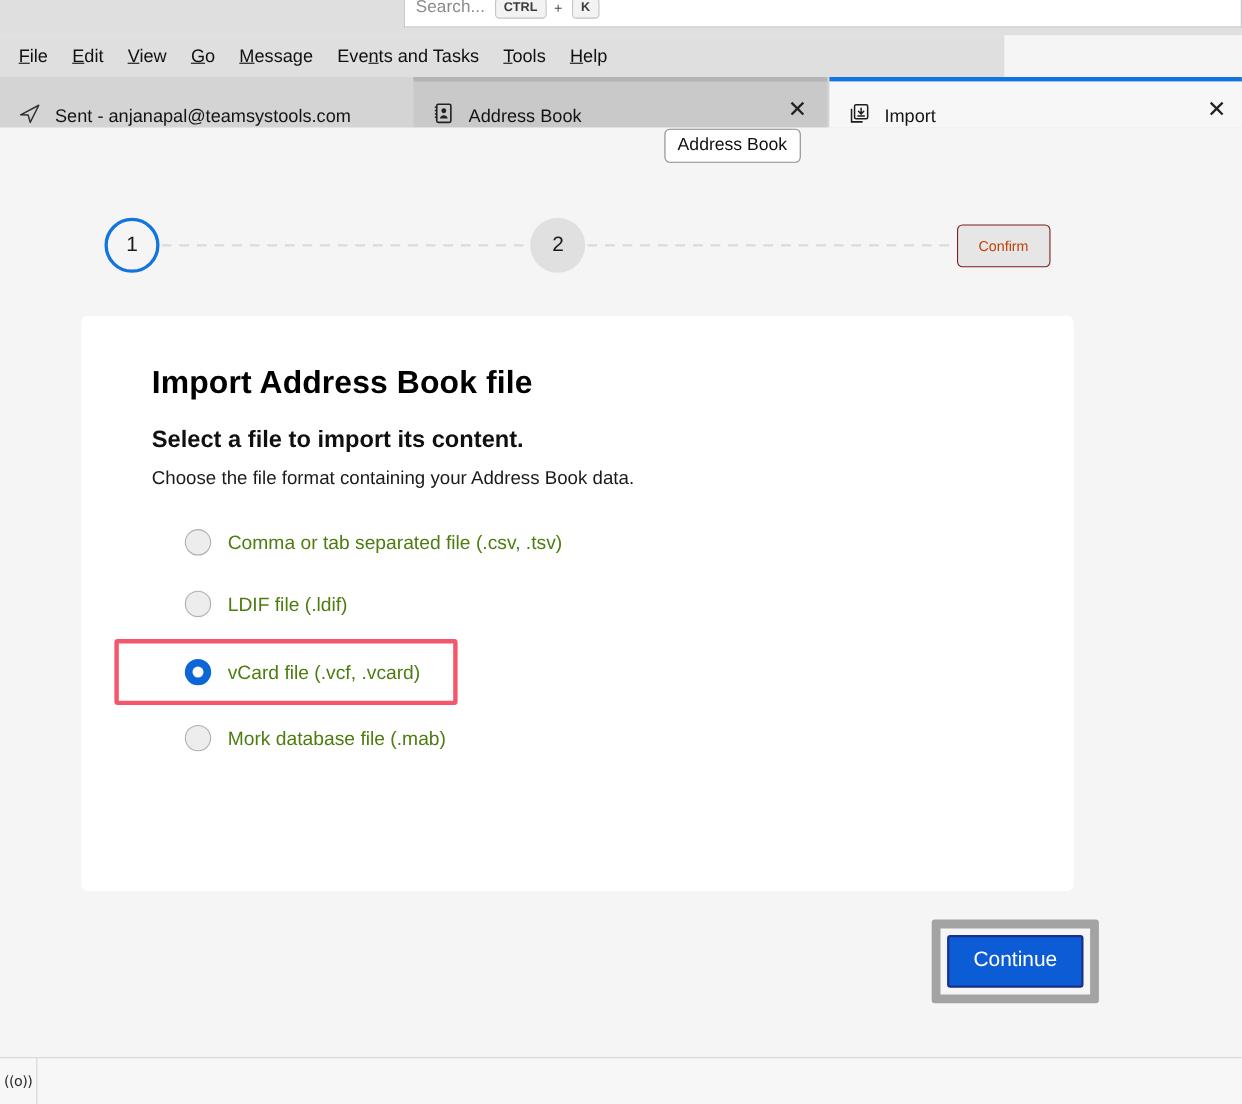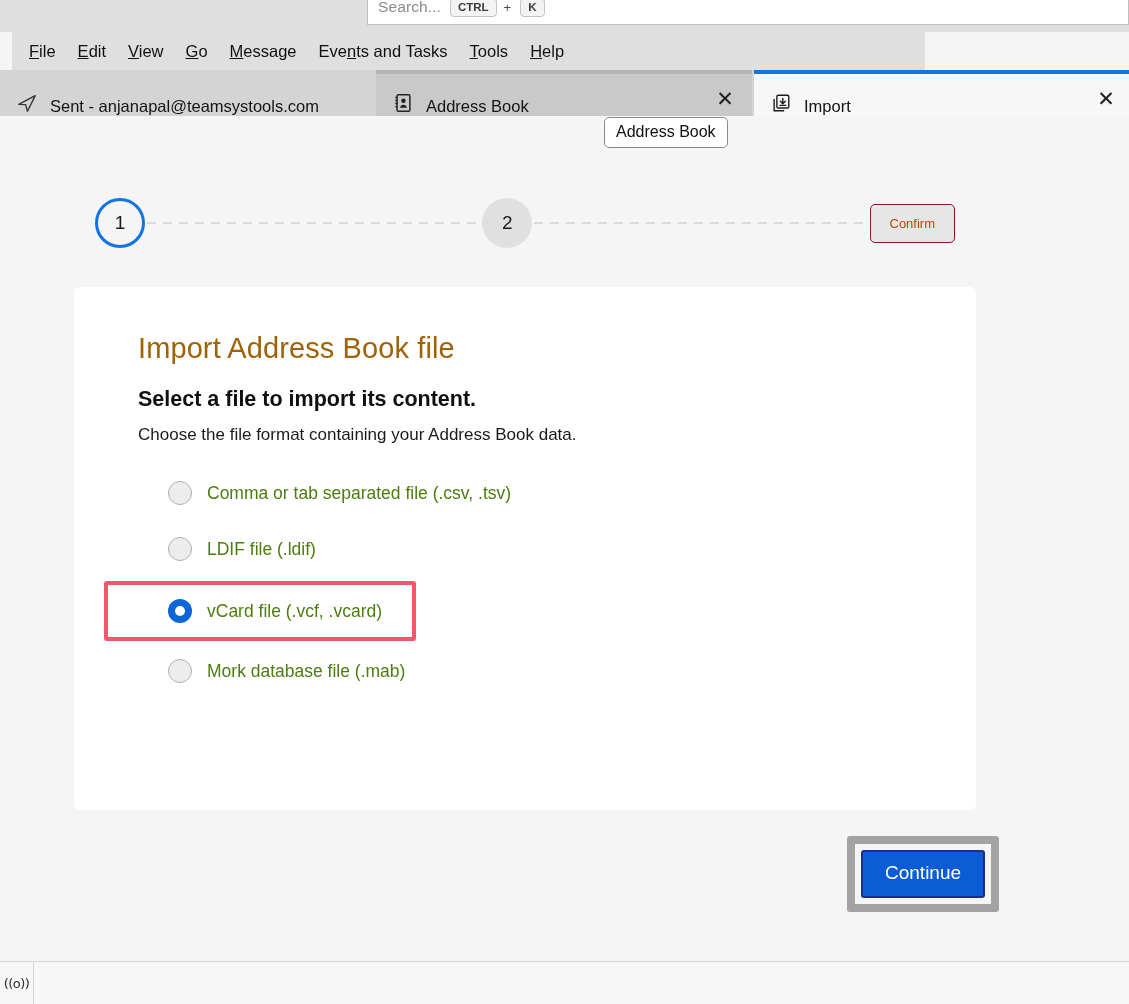--- a/index.html
+++ b/index.html
@@ -57,21 +57,21 @@
   }
   .keyplus {
     margin-left: 7px;
     font-size: 13px;
     color: #4a4a4a;
   }
 
   
   .menubar {
     position: absolute;
-    top: 32px; left: 12px;
+    top: 32px; left: 0;
     width: 913px;
     height: 38px;
     background: #dfdfdf;
     display: flex;
     align-items: center;
     padding-left: 6px;
     box-sizing: border-box;
   }
   .menu-item {
     font-size: 16.5px;
@@ -229,22 +229,22 @@
     width: 902px;
     height: 523px;
     background: #ffffff;
     border-radius: 6px;
   }
   .card-inner {
     padding: 45px 0 0 64px;
   }
   .title {
     font-size: 29px;
-    font-weight: normal;
-    color: #a16207;
+    font-weight: bold;
+    color: #000000;
     margin: 0 0 22px 0;
     letter-spacing: 0.1px;
   }
   .subtitle {
     font-size: 21.5px;
     font-weight: bold;
     color: #101010;
     margin: 0 0 13px 0;
   }
   .desc {

